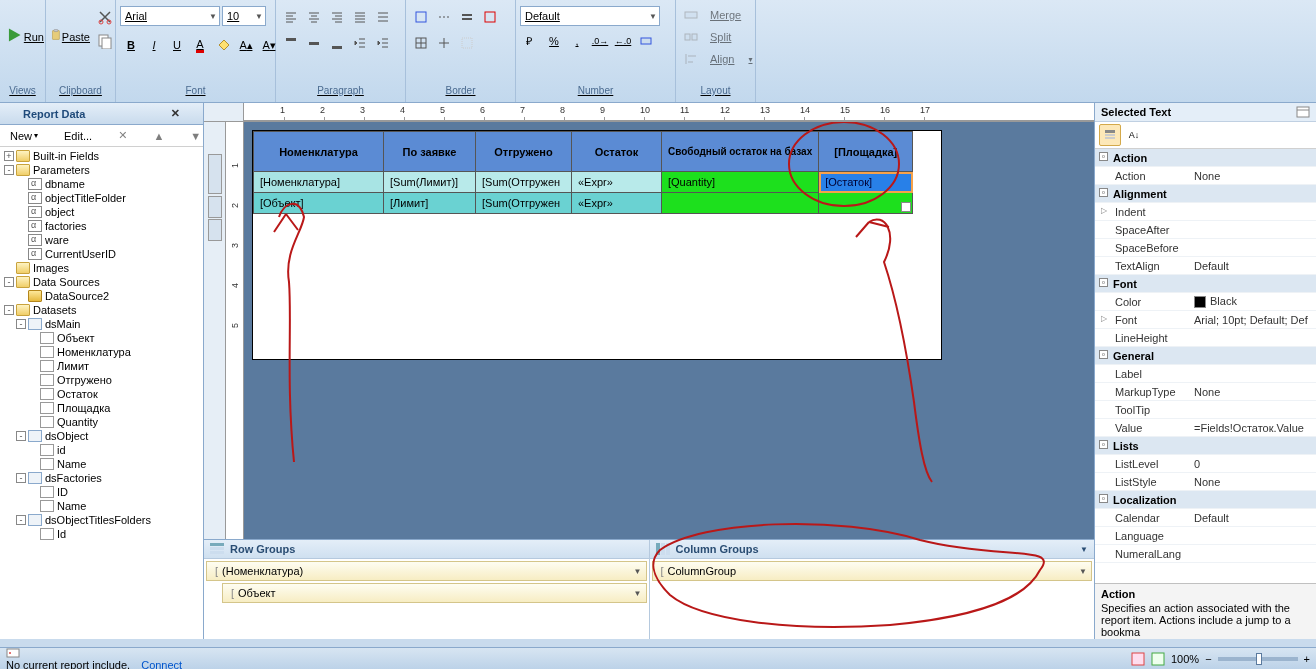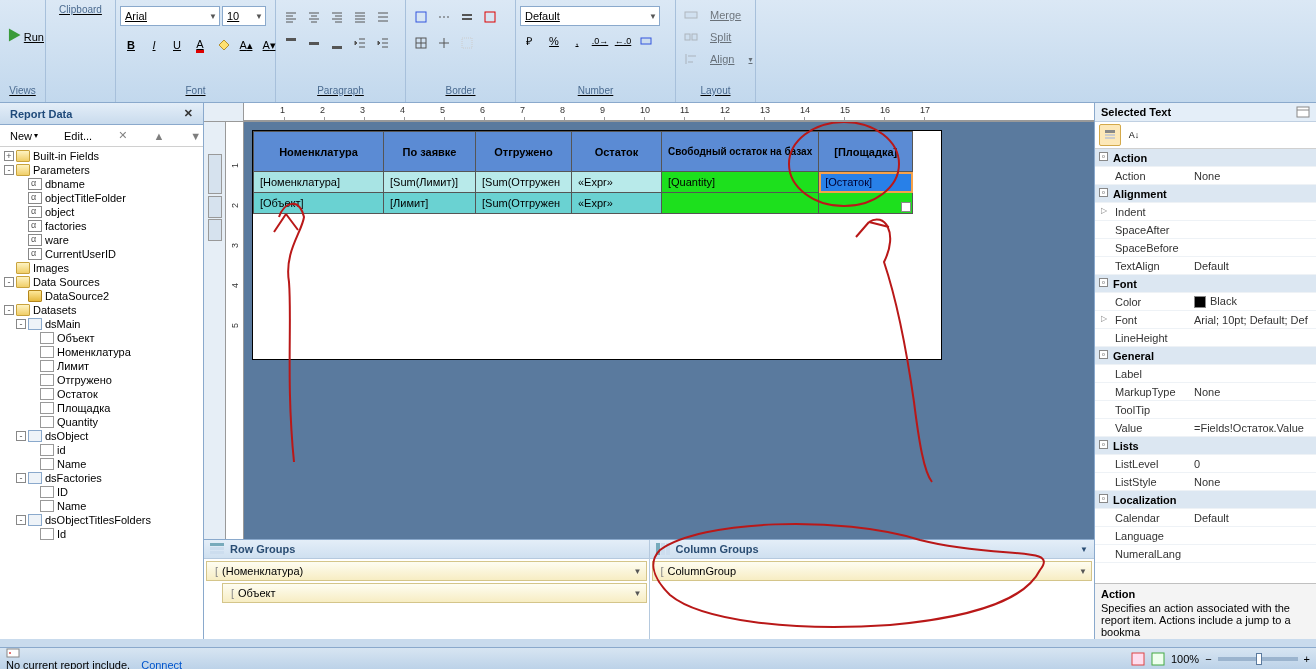--- a/index.html
+++ b/index.html
@@ -14,21 +14,21 @@
 .big-btn .ico { width: 28px; height: 28px; margin-bottom: 4px; }
 .font-row { display: flex; gap: 2px; margin-bottom: 4px; }
 .combo { background: #fff; border: 1px solid #8aa9cc; height: 20px; display: flex; align-items: center; padding: 0 4px; position: relative; }
 .combo .dd { position: absolute; right: 2px; font-size: 8px; color: #555; }
 .icon-btn { width: 22px; height: 22px; display: flex; align-items: center; justify-content: center; cursor: pointer; border-radius: 2px; }
 .small-row { display: flex; gap: 1px; }
 .layout-btn { display: flex; align-items: center; gap: 12px; padding: 2px 4px; cursor: pointer; }
 
 
 .main { display: flex; height: 536px; }
-.panel-header { background: linear-gradient(#e4eef8, #c9dbed); border-bottom: 1px solid #8aa9cc; padding: 4px 10px; display: flex; justify-content: space-between; align-items: center; font-weight: bold; color: #1f4a7a; }
+.panel-header { background: linear-gradient(#e4eef8, #c9dbed); border-bottom: 1px solid #8aa9cc; padding: 4px 23px; display: flex; justify-content: space-between; align-items: center; font-weight: bold; color: #1f4a7a; }
 .panel-header .x { cursor: pointer; color: #333; }
 
 
 .report-data { width: 204px; background: #fff; border-right: 1px solid #8aa9cc; display: flex; flex-direction: column; }
 .rd-toolbar { display: flex; gap: 14px; padding: 2px 4px; border-bottom: 1px solid #d0d0d0; }
 .rd-toolbar .tb { padding: 2px 6px; cursor: pointer; display: flex; align-items: center; gap: 2px; }
 .tree { flex: 1; overflow: auto; padding: 2px 0; }
 .tree-item { display: flex; align-items: center; padding: 1px 0 1px 4px; white-space: nowrap; cursor: pointer; }
 .tog { width: 10px; height: 10px; border: 1px solid #888; display: flex; align-items: center; justify-content: center; font-size: 9px; line-height: 1; margin-right: 2px; color: #555; background: #fff; }
 .sp { width: 12px; display: inline-block; }
@@ -103,20 +103,44 @@
       <div class="big-btn">
         <svg class="ico" viewBox="0 0 24 24">
             <polygon points="6,4 20,12 6,20" fill="#3a9b3a"></polygon>
           </svg>
         <span>Run</span>
       </div>
     </div>
     <div class="ribbon-group-label">Views</div>
   </div>
   <div class="ribbon-group" style="width:70px">
+    <div class="ribbon-group-body">
+      <div class="big-btn">
+        <svg class="ico" viewBox="0 0 24 24">
+            <rect x="5" y="3" width="14" height="18" rx="1" fill="#e6cc7a" stroke="#b49030"></rect>
+            <rect x="8" y="1" width="8" height="4" rx="1" fill="#ccc" stroke="#888"></rect>
+          </svg>
+        <span>Paste</span>
+      </div>
+      <div style="display:flex;flex-direction:column;gap:2px;padding-top:4px">
+        <div class="icon-btn">
+            <svg width="16" height="16">
+              <path d="M3 3 L13 13 M13 3 L3 13" stroke="#555" stroke-width="1.5"></path>
+              <circle cx="4" cy="13" r="2" fill="none" stroke="#d44"></circle>
+              <circle cx="12" cy="13" r="2" fill="none" stroke="#d44"></circle>
+            </svg>
+          </div>
+        <div class="icon-btn">
+            <svg width="16" height="16">
+              <rect x="2" y="2" width="9" height="11" fill="#fff" stroke="#888"></rect>
+              <rect x="5" y="5" width="9" height="11" fill="#fff" stroke="#888"></rect>
+            </svg>
+          </div>
+      </div>
+    </div>
     <div class="ribbon-group-label">Clipboard</div>
   </div>
   <div class="ribbon-group" style="width:160px">
     <div class="ribbon-group-body" style="flex-direction:column;gap:4px;padding-top:4px">
       <div class="font-row">
         <div class="combo" style="width:100px">
             <span>Arial</span>
             <span class="dd">▼</span>
           </div>
         <div class="combo" style="width:44px">

